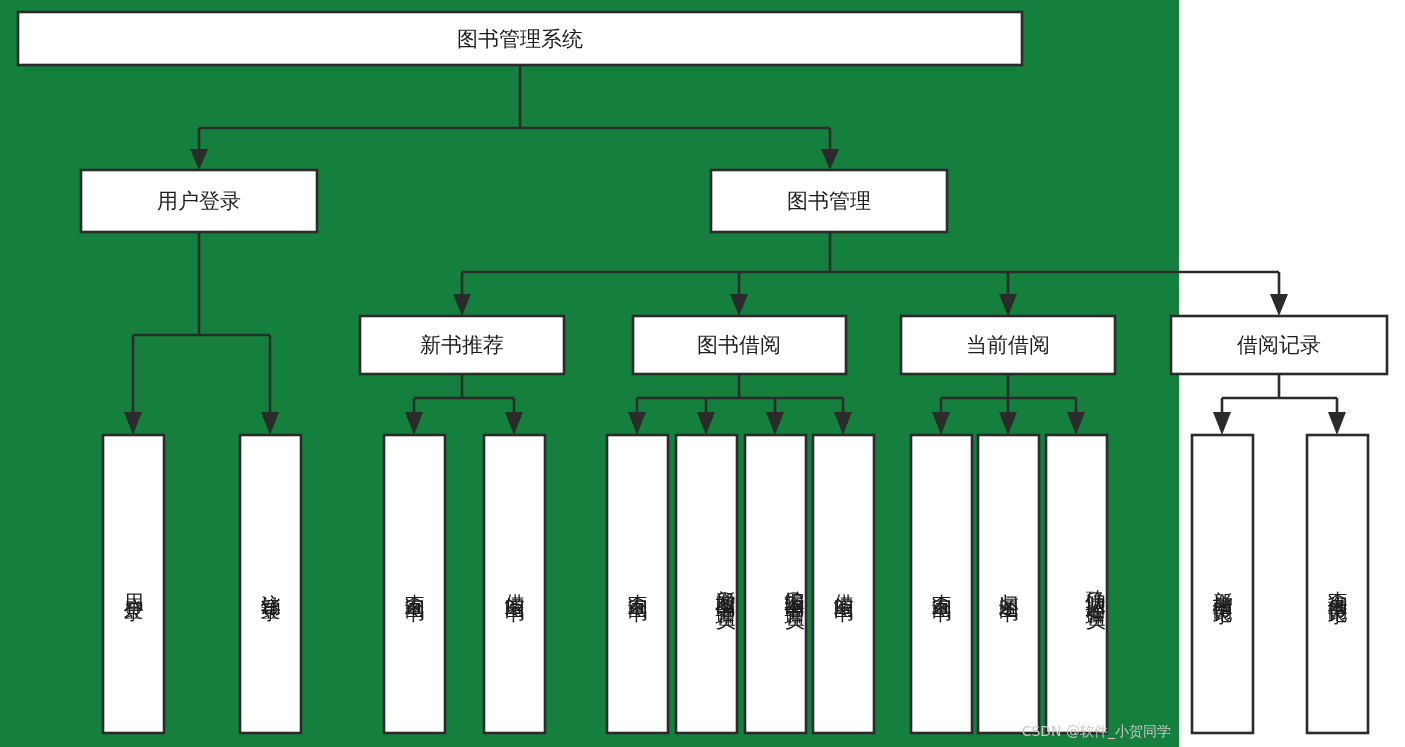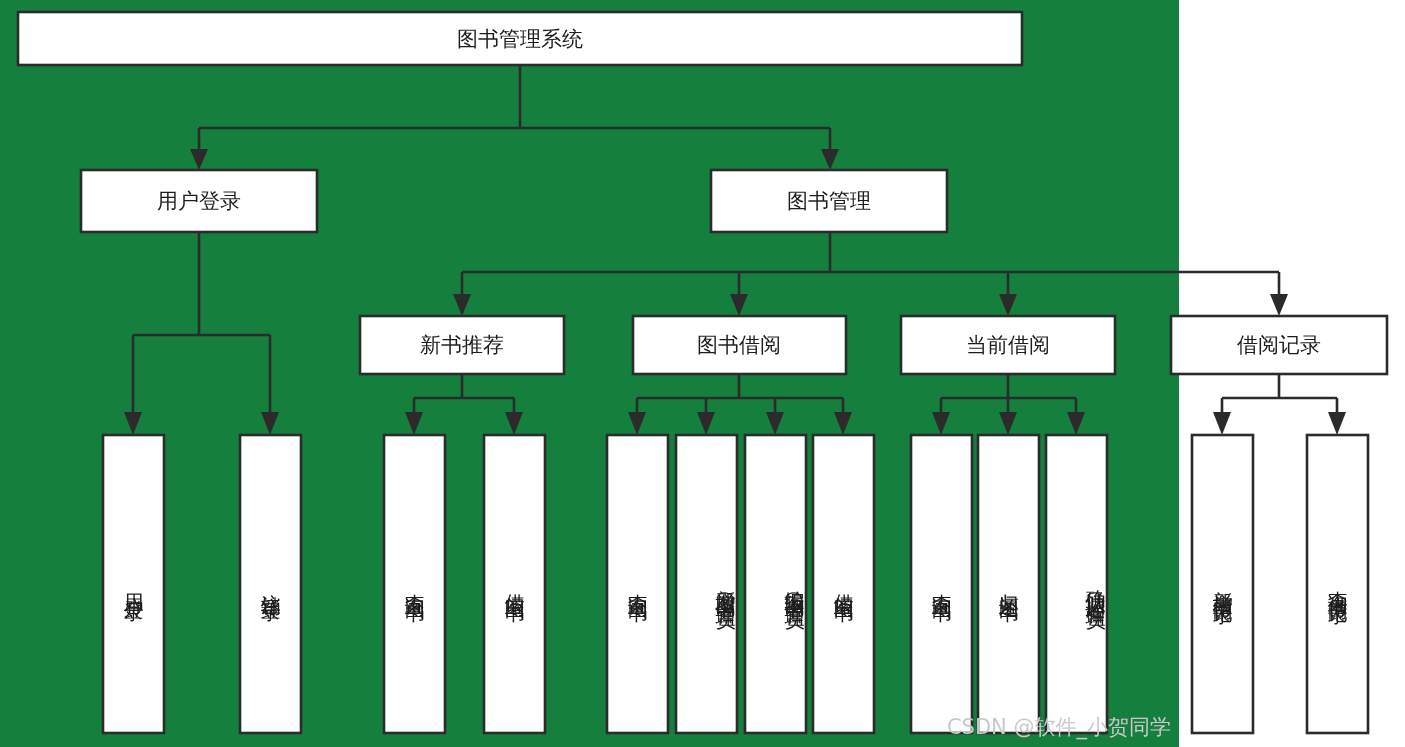--- a/index.html
+++ b/index.html
@@ -59,21 +59,21 @@
     color: #1d1d1d;
     letter-spacing: 3px;
     white-space: nowrap;
     pointer-events: none;
   }
   .watermark {
     position: absolute;
     right: 8px;
     bottom: 6px;
     font-family: "DejaVu Sans", "Liberation Sans", sans-serif;
-    font-size: 21px;
+    font-size: 14px;
     color: #c9c9c9;
     white-space: nowrap;
     pointer-events: none;
   }
 </style>
 </head>
 <body>
 
 <div id="diagram-root">
 

